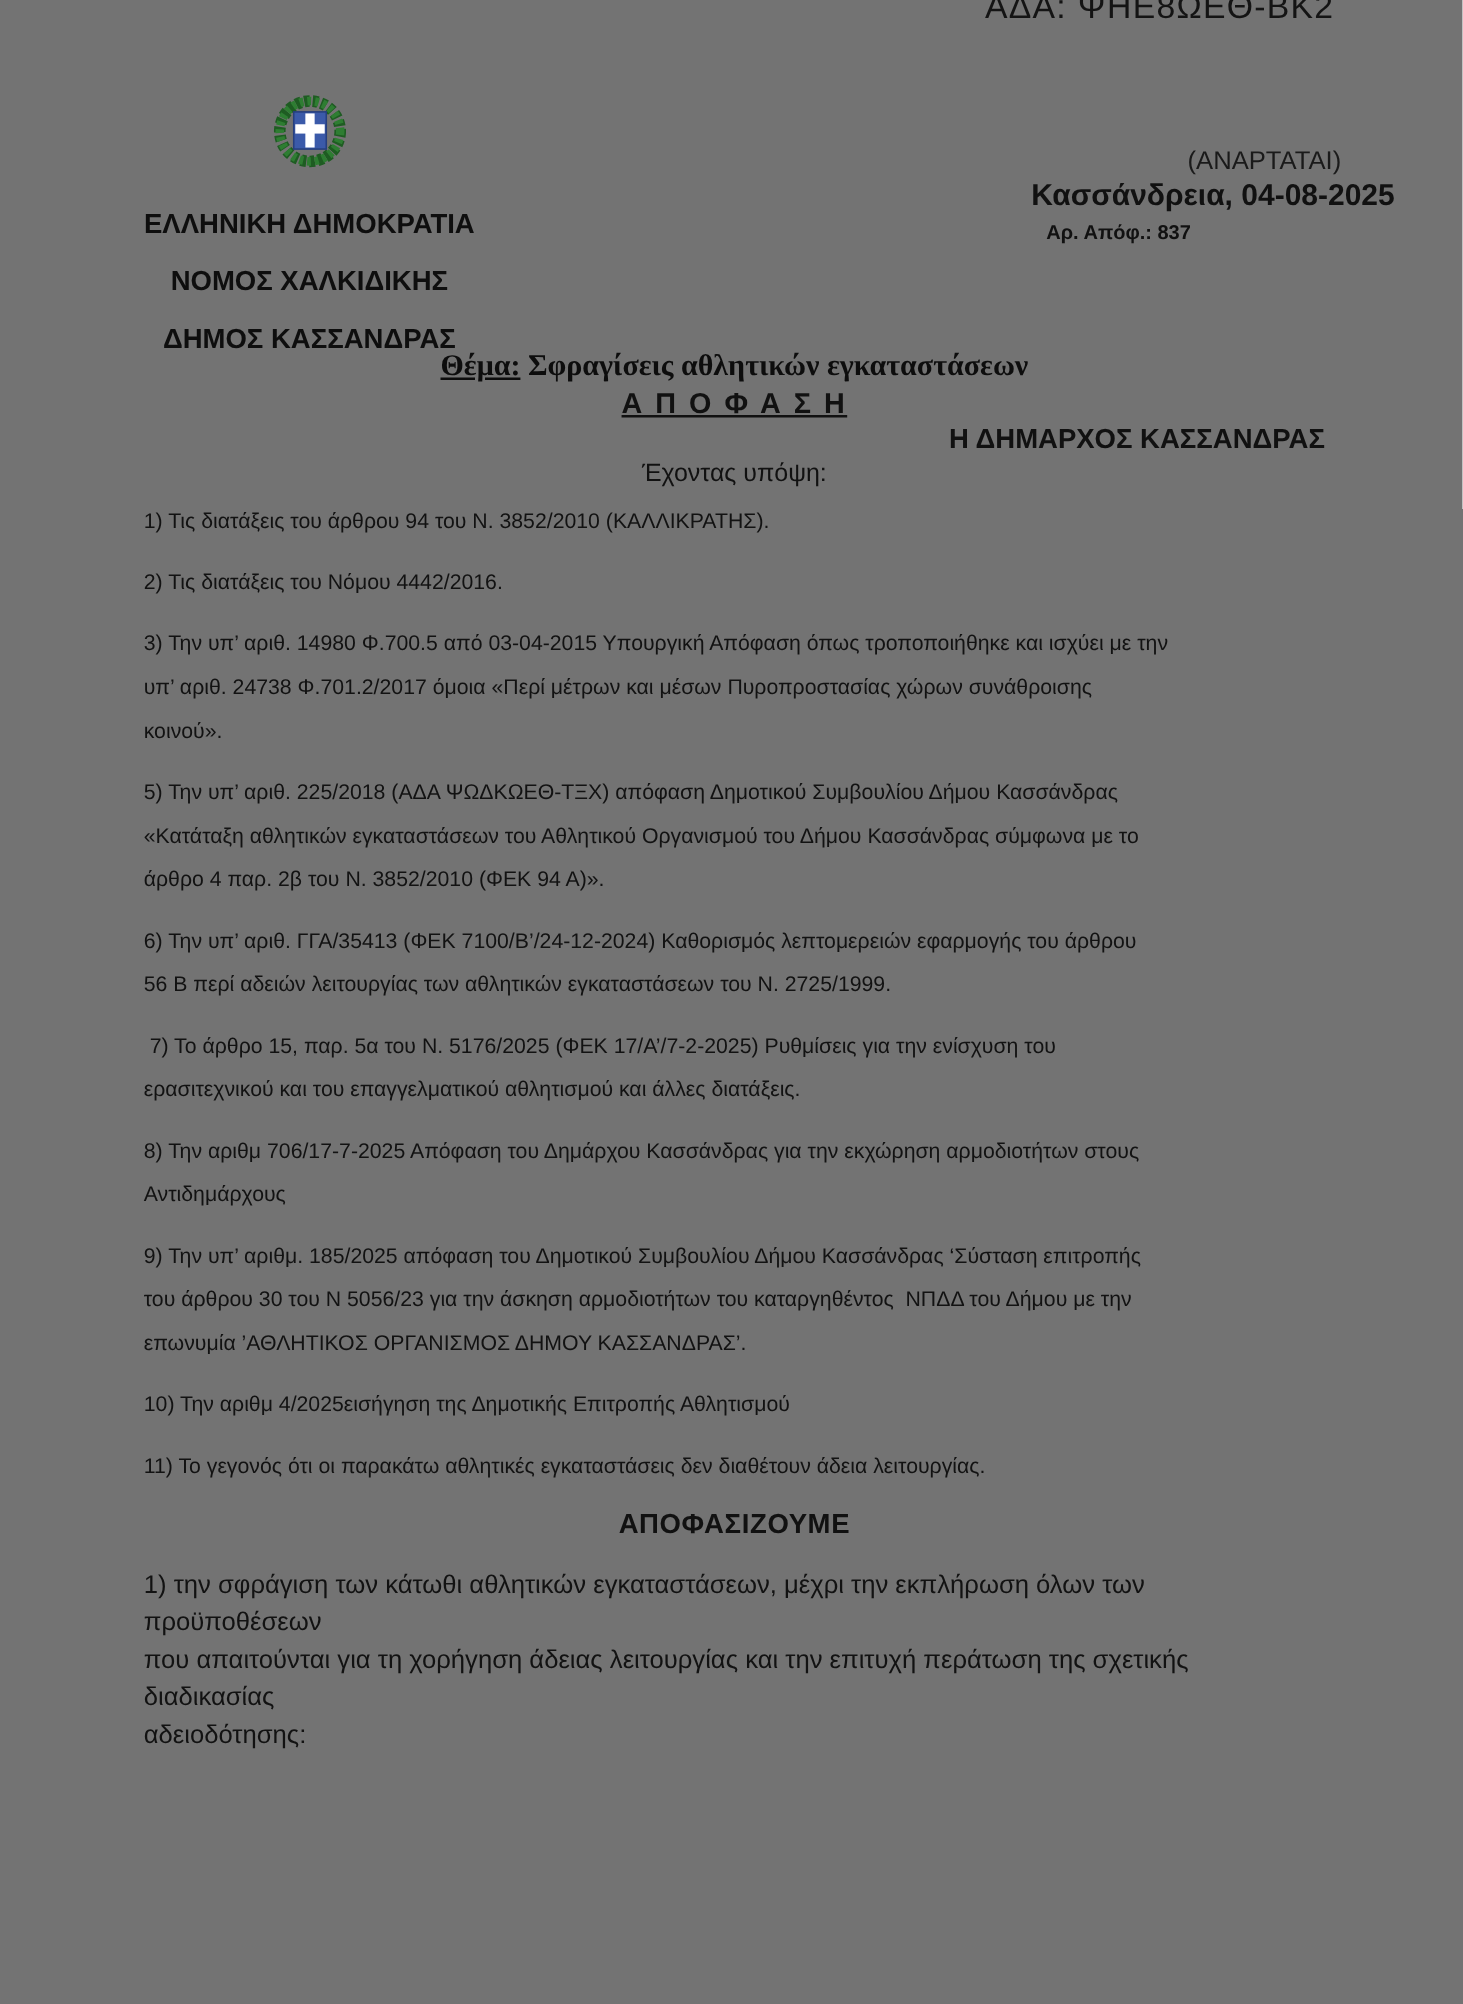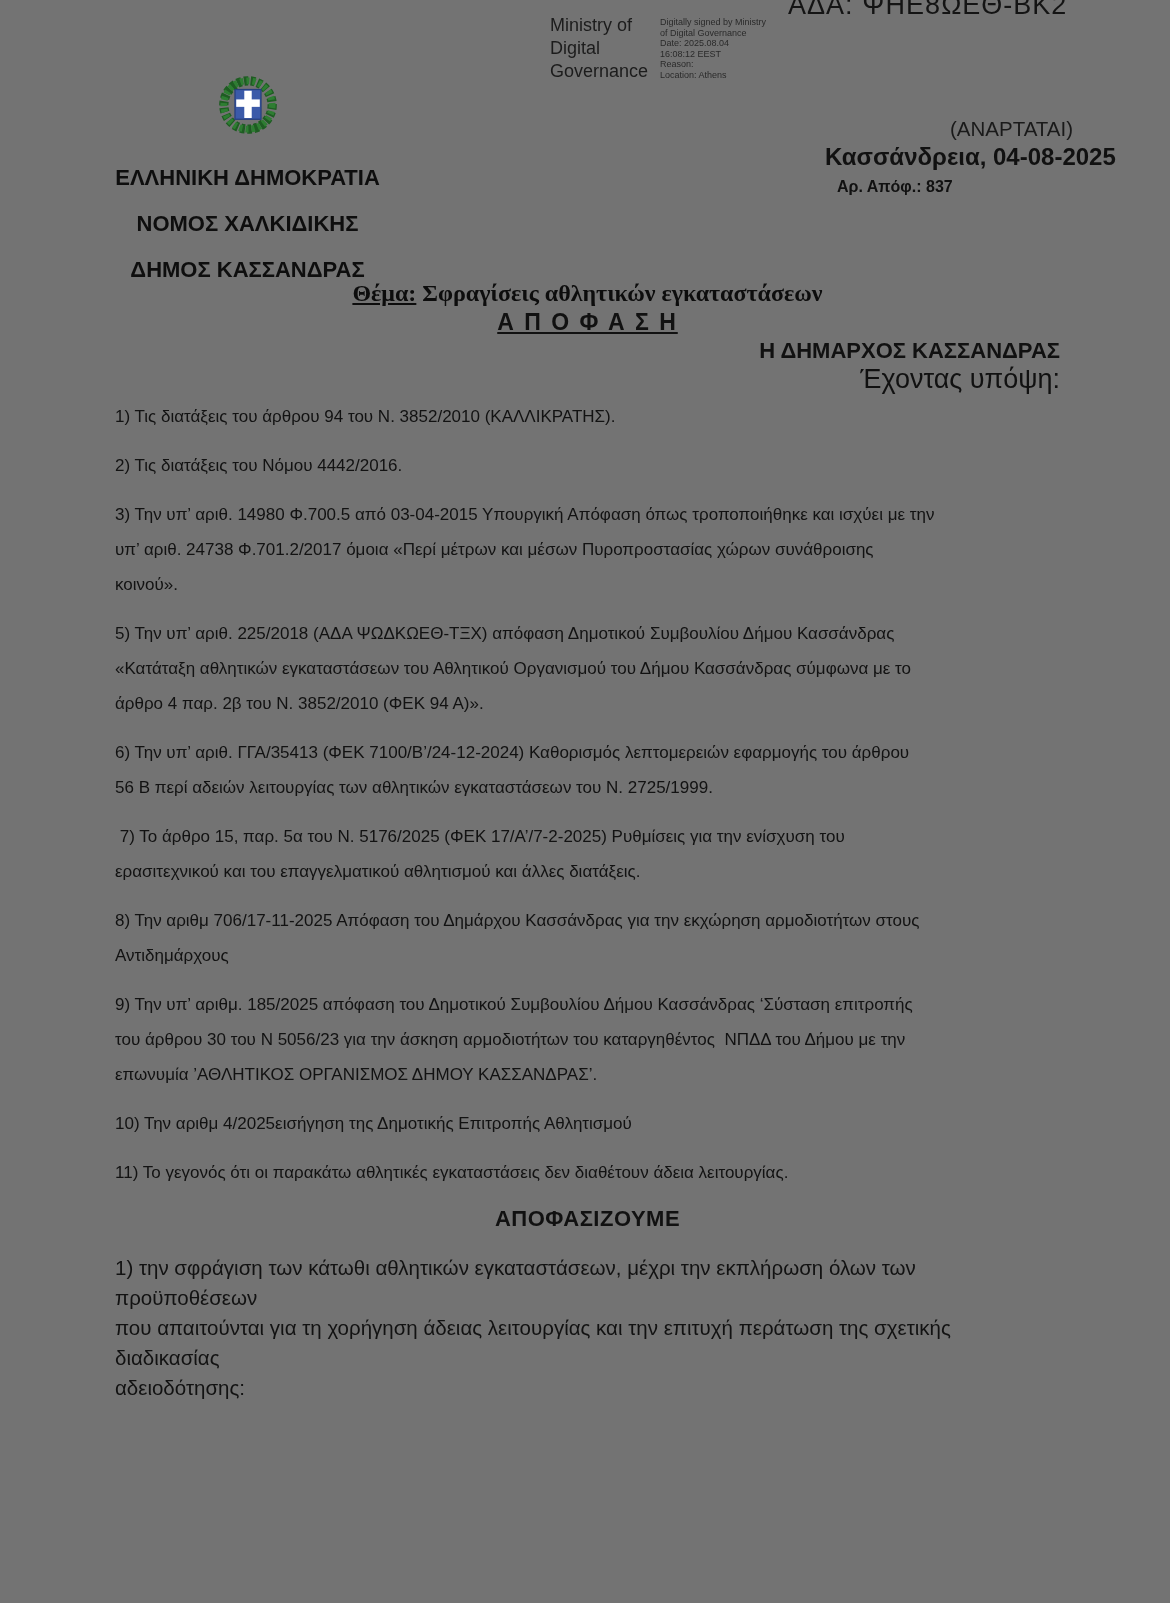--- a/index.html
+++ b/index.html
@@ -110,22 +110,22 @@
     text-decoration:underline;
     letter-spacing:2px;
   }
   .mayor-title{
     text-align:right;
     font-weight:bold;
     font-size:22px;
     line-height:28px;
   }
   .having-regard{
-    text-align:right;
-    font-size:27px;
+    text-align:center;
+    font-size:20px;
     line-height:28px;
     margin-bottom:6px;
   }
   .consideration{
     font-size:17px;
     line-height:35px;
     margin-bottom:14px;
     white-space:pre-wrap;
     color:#121212;
   }
@@ -145,31 +145,20 @@
     color:#121212;
   }
 </style>
 </head>
 <body>
 
 <div class="page">
 
   <div class="ada">ΑΔΑ: ΨΗΕ8ΩΕΘ-ΒΚ2</div>
 
-  <div class="sig">
-    <div class="sig-name">Ministry of
-Digital
-Governance</div>
-    <div class="sig-details">Digitally signed by Ministry
-of Digital Governance
-Date: 2025.08.04
-16:08:12 EEST
-Reason:
-Location: Athens</div>
-  </div>
 
   <div class="authority">
     <span class="emblem">
       <svg width="64" height="62" viewBox="0 0 100 100" aria-hidden="true">
         <circle cx="50" cy="50" r="39" fill="none" stroke="#1e5c22" stroke-width="15" stroke-dasharray="7 4"></circle>
         <circle cx="50" cy="50" r="39" fill="none" stroke="#2e7d32" stroke-width="11" stroke-dasharray="5 5"></circle>
         <rect x="29" y="25" width="42" height="48" fill="#3b5aa9" stroke="#263f7e" stroke-width="2"></rect>
         <rect x="44" y="27" width="12" height="44" fill="#ffffff"></rect>
         <rect x="31" y="41" width="38" height="12" fill="#ffffff"></rect>
       </svg>
@@ -199,21 +188,21 @@
     <div class="consideration">3) Την υπ’ αριθ. 14980 Φ.700.5 από 03-04-2015 Υπουργική Απόφαση όπως τροποποιήθηκε και ισχύει με την
 υπ’ αριθ. 24738 Φ.701.2/2017 όμοια «Περί μέτρων και μέσων Πυροπροστασίας χώρων συνάθροισης
 κοινού».</div>
     <div class="consideration">5) Την υπ’ αριθ. 225/2018 (ΑΔΑ ΨΩΔΚΩΕΘ-ΤΞΧ) απόφαση Δημοτικού Συμβουλίου Δήμου Κασσάνδρας
 «Κατάταξη αθλητικών εγκαταστάσεων του Αθλητικού Οργανισμού του Δήμου Κασσάνδρας σύμφωνα με το
 άρθρο 4 παρ. 2β του Ν. 3852/2010 (ΦΕΚ 94 Α)».</div>
     <div class="consideration">6) Την υπ’ αριθ. ΓΓΑ/35413 (ΦΕΚ 7100/Β’/24-12-2024) Καθορισμός λεπτομερειών εφαρμογής του άρθρου
 56 Β περί αδειών λειτουργίας των αθλητικών εγκαταστάσεων του Ν. 2725/1999.</div>
     <div class="consideration"> 7) Το άρθρο 15, παρ. 5α του Ν. 5176/2025 (ΦΕΚ 17/Α’/7-2-2025) Ρυθμίσεις για την ενίσχυση του
 ερασιτεχνικού και του επαγγελματικού αθλητισμού και άλλες διατάξεις.</div>
-    <div class="consideration">8) Την αριθμ 706/17-11-2025 Απόφαση του Δημάρχου Κασσάνδρας για την εκχώρηση αρμοδιοτήτων στους
+    <div class="consideration">8) Την αριθμ 706/17-7-2025 Απόφαση του Δημάρχου Κασσάνδρας για την εκχώρηση αρμοδιοτήτων στους
 Αντιδημάρχους</div>
     <div class="consideration">9) Την υπ’ αριθμ. 185/2025 απόφαση του Δημοτικού Συμβουλίου Δήμου Κασσάνδρας ‘Σύσταση επιτροπής
 του άρθρου 30 του Ν 5056/23 για την άσκηση αρμοδιοτήτων του καταργηθέντος  ΝΠΔΔ του Δήμου με την
 επωνυμία ’ΑΘΛΗΤΙΚΟΣ ΟΡΓΑΝΙΣΜΟΣ ΔΗΜΟΥ ΚΑΣΣΑΝΔΡΑΣ’.</div>
     <div class="consideration">10) Την αριθμ 4/2025εισήγηση της Δημοτικής Επιτροπής Αθλητισμού</div>
     <div class="consideration">11) Το γεγονός ότι οι παρακάτω αθλητικές εγκαταστάσεις δεν διαθέτουν άδεια λειτουργίας.</div>
 
     <div class="decide-heading">ΑΠΟΦΑΣΙΖΟΥΜΕ</div>
     <div class="decide-paragraph">1) την σφράγιση των κάτωθι αθλητικών εγκαταστάσεων, μέχρι την εκπλήρωση όλων των προϋποθέσεων
 που απαιτούνται για τη χορήγηση άδειας λειτουργίας και την επιτυχή περάτωση της σχετικής διαδικασίας

